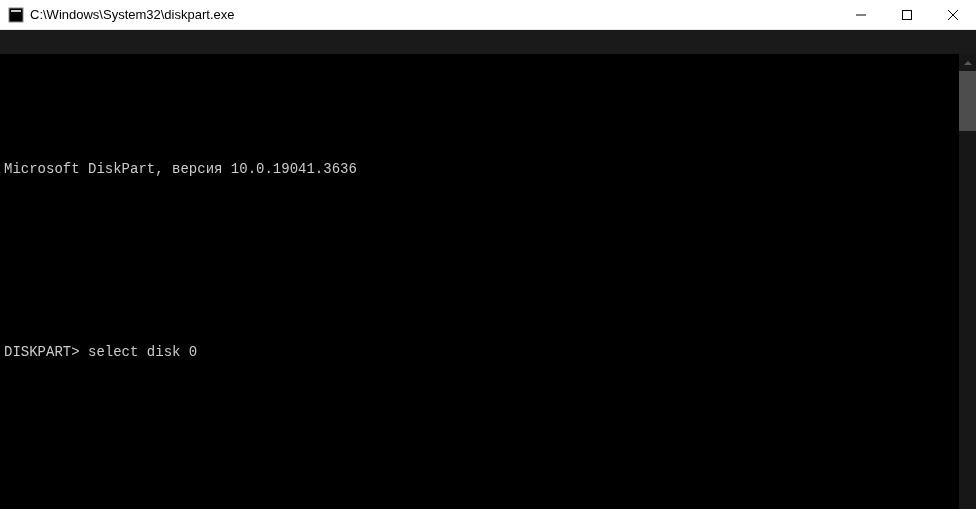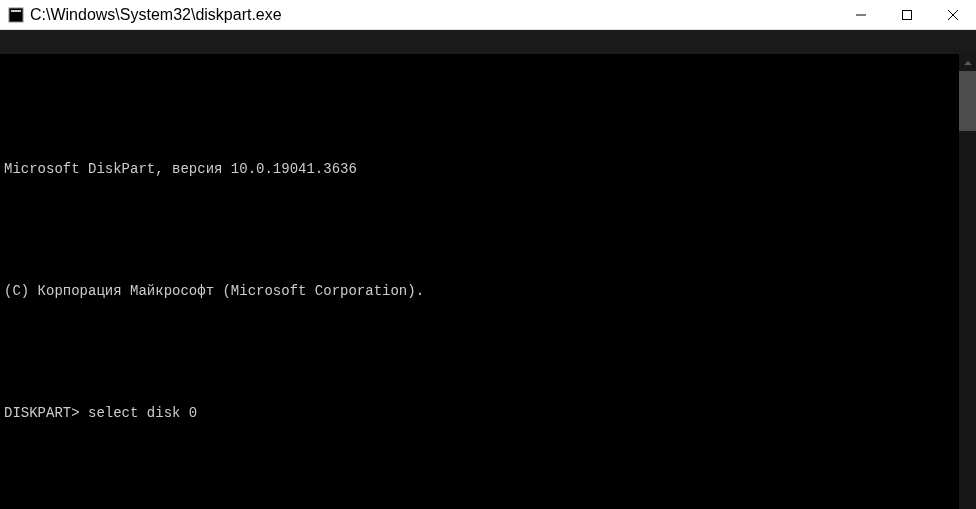--- a/index.html
+++ b/index.html
@@ -22,21 +22,21 @@
       width: 16px;
       height: 16px;
       margin-left: 8px;
       margin-right: 6px;
       display: flex;
       align-items: center;
       justify-content: center;
     }
     .titlebar-icon svg { width: 16px; height: 16px; }
     .titlebar-title {
-      font-size: 16px;
+      font-size: 13px;
       color: #000;
       flex: 1;
     }
     .titlebar-controls { display: flex; height: 100%; }
     .titlebar-btn {
       width: 46px;
       height: 30px;
       display: flex;
       align-items: center;
       justify-content: center;
@@ -122,21 +122,20 @@
         </svg>
     </div>
   </div>
 </div>
 
 <div class="terminal">
   <div class="terminal-content">
     <div class="terminal-line"></div>
     <div class="terminal-line">Microsoft DiskPart, версия 10.0.19041.3636</div>
     <div class="terminal-line"></div>
-    <div class="terminal-line">(C) Корпорация Майкрософт (Microsoft Corporation).</div>
     <div class="terminal-line"></div>
     <div class="terminal-line">DISKPART&gt; select disk 0</div>
     <div class="terminal-line"></div>
     
     
     
   </div>
   <div class="scrollbar">
     <div class="scroll-btn">
       <svg width="8" height="4" viewBox="0 0 8 4">

